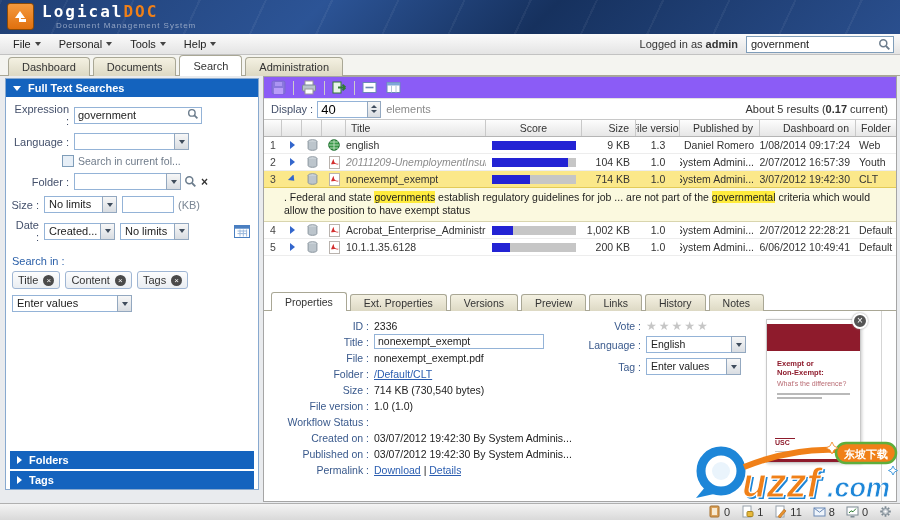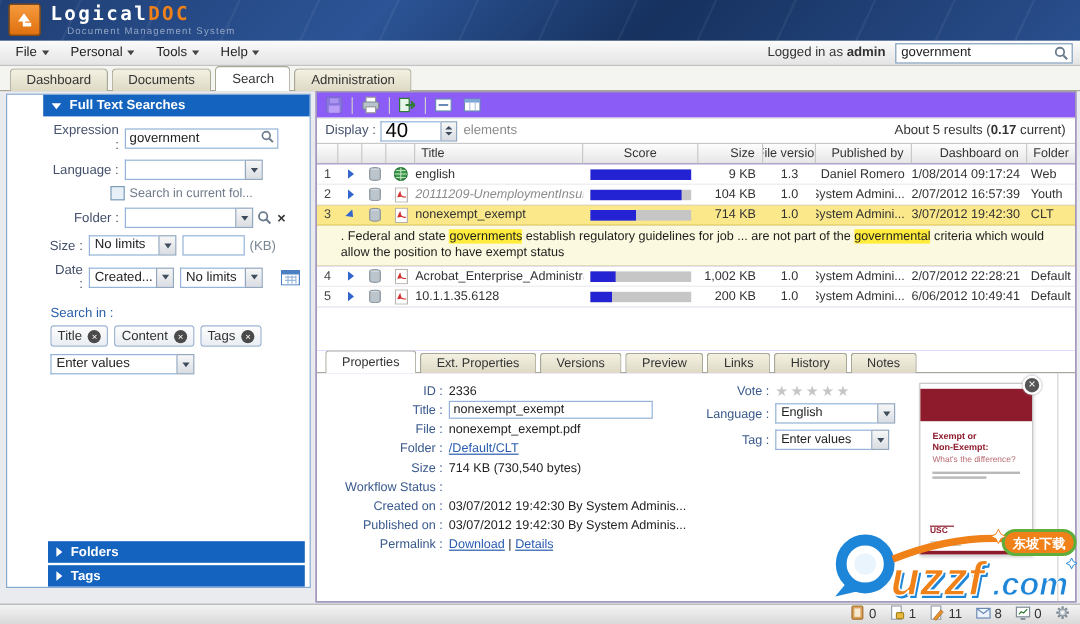--- a/index.html
+++ b/index.html
@@ -32,21 +32,21 @@
 
   
   #tabbar { position:absolute; left:0; top:55px; width:900px; height:21px; border-bottom:1px solid #a9a795; background:#f4f4f0; }
   .tabs { display:flex; align-items:flex-end; height:100%; padding-left:8px; }
   .tab { height:19px; line-height:18px; padding:0 13px; margin-right:3px; background:linear-gradient(#f4f1e2,#ddd9c4);
     border:1px solid #a9a795; border-bottom:none; border-radius:4px 4px 0 0; color:#333; position:relative; top:1px; cursor:default; }
   .tab.active { background:#fff; height:21px; line-height:20px; }
 
   
   #left-panel { position:absolute; left:5px; top:78px; width:254px; height:412px; background:#fff;
-    border:1px solid #88a9cf; display:flex; flex-direction:column;padding-left:30px; }
+    border:1px solid #88a9cf; display:flex; flex-direction:column; }
   .panel-header { height:18px; background:#1463be; color:#fff; font-weight:bold; display:flex; align-items:center; padding-left:7px; gap:7px; flex:none; }
   .wtri { width:0; height:0; border-left:4px solid transparent; border-right:4px solid transparent; border-top:5px solid #fff; }
   .wtri.right { border:none; border-top:4px solid transparent; border-bottom:4px solid transparent; border-left:5px solid #fff; }
   .panel-body { flex:1; display:flex; flex-direction:column; padding:6px 4px 0 4px; overflow:hidden; }
   .frow { display:flex; align-items:center; margin-bottom:6px; }
   .flabel { width:64px; text-align:right; padding-right:5px; color:#44506b; flex:none; }
   .tinput { border:1px solid #94b3d7; height:17px; background:#fff; padding:0 3px; font-size:11px; font-family:inherit; color:#222; }
   .inputwrap { position:relative; display:flex; align-items:center; }
   .inputwrap .mag { position:absolute; right:3px; }
   .sel { display:flex; align-items:stretch; height:17px;justify-content:flex-end; }
@@ -70,21 +70,21 @@
   #main-area { position:absolute; left:263px; top:76px; width:634px; height:426px; background:#8b5cf6;
     border:1px solid #a5a5a5; display:flex; flex-direction:column; overflow:hidden; }
   .toolbar { height:21px; display:flex; align-items:center; padding:0 5px; gap:5px; flex:none; }
   .tbtn { display:flex; align-items:center; padding:1px 2px; }
   .tbtn.disabled { opacity:.4; }
   .tsep { width:1px; height:14px; background:#ccc; }
   .display-row { height:22px; border-top:1px solid #e2e2e2; border-bottom:1px solid #c8c8c8;
     display:flex; align-items:center; padding:0 8px 0 7px; flex:none; background:#fff; }
   .disp-label { color:#44506b; margin-right:4px; }
   .spinwrap { display:flex; height:17px; margin-right:5px; }
-  .spinwrap input { width:50px; border:1px solid #94b3d7; border-right:none; padding:0 3px; font-size:17px; font-family:inherit; }
+  .spinwrap input { width:50px; border:1px solid #94b3d7; border-right:none; padding:0 3px; font-size:13px; font-family:inherit; }
   .spin { width:14px; border:1px solid #93a8c0; background:linear-gradient(#f7f7f7,#d9dde2);
     display:flex; flex-direction:column; align-items:center; justify-content:center; gap:2px; }
   .spin b { width:0; height:0; border-left:3px solid transparent; border-right:3px solid transparent; }
   .spin .up { border-bottom:3px solid #3f4c5c; } .spin .dw { border-top:3px solid #3f4c5c; }
   .disp-suffix { color:#8a8a8a; }
   .summary { margin-left:auto; color:#333; }
 
   .grid-header { height:17px; display:flex; background:linear-gradient(#fdfdfd,#e6e6e6);
     border-bottom:1px solid #b5b5b5; flex:none; font-size:10.5px; }
   .grid-header .cell { border-right:1px solid #c9c9c9; display:flex; align-items:center; justify-content:center; overflow:hidden; white-space:nowrap; }
@@ -576,20 +576,24 @@
           </div>
         <div class="drow">
             <span class="dlabel">Folder :</span>
             <a class="flink">/Default/CLT</a>
           </div>
         <div class="drow">
             <span class="dlabel">Size :</span>
             <span class="dval">714 KB (730,540 bytes)</span>
           </div>
         <div class="drow">
+            <span class="dlabel">File version :</span>
+            <span class="dval">1.0 (1.0)</span>
+          </div>
+        <div class="drow">
             <span class="dlabel">Workflow Status :</span>
             <span class="dval"></span>
           </div>
         <div class="drow">
             <span class="dlabel">Created on :</span>
             <span class="dval">03/07/2012 19:42:30 By System Adminis...</span>
           </div>
         <div class="drow">
             <span class="dlabel">Published on :</span>
             <span class="dval">03/07/2012 19:42:30 By System Adminis...</span>

